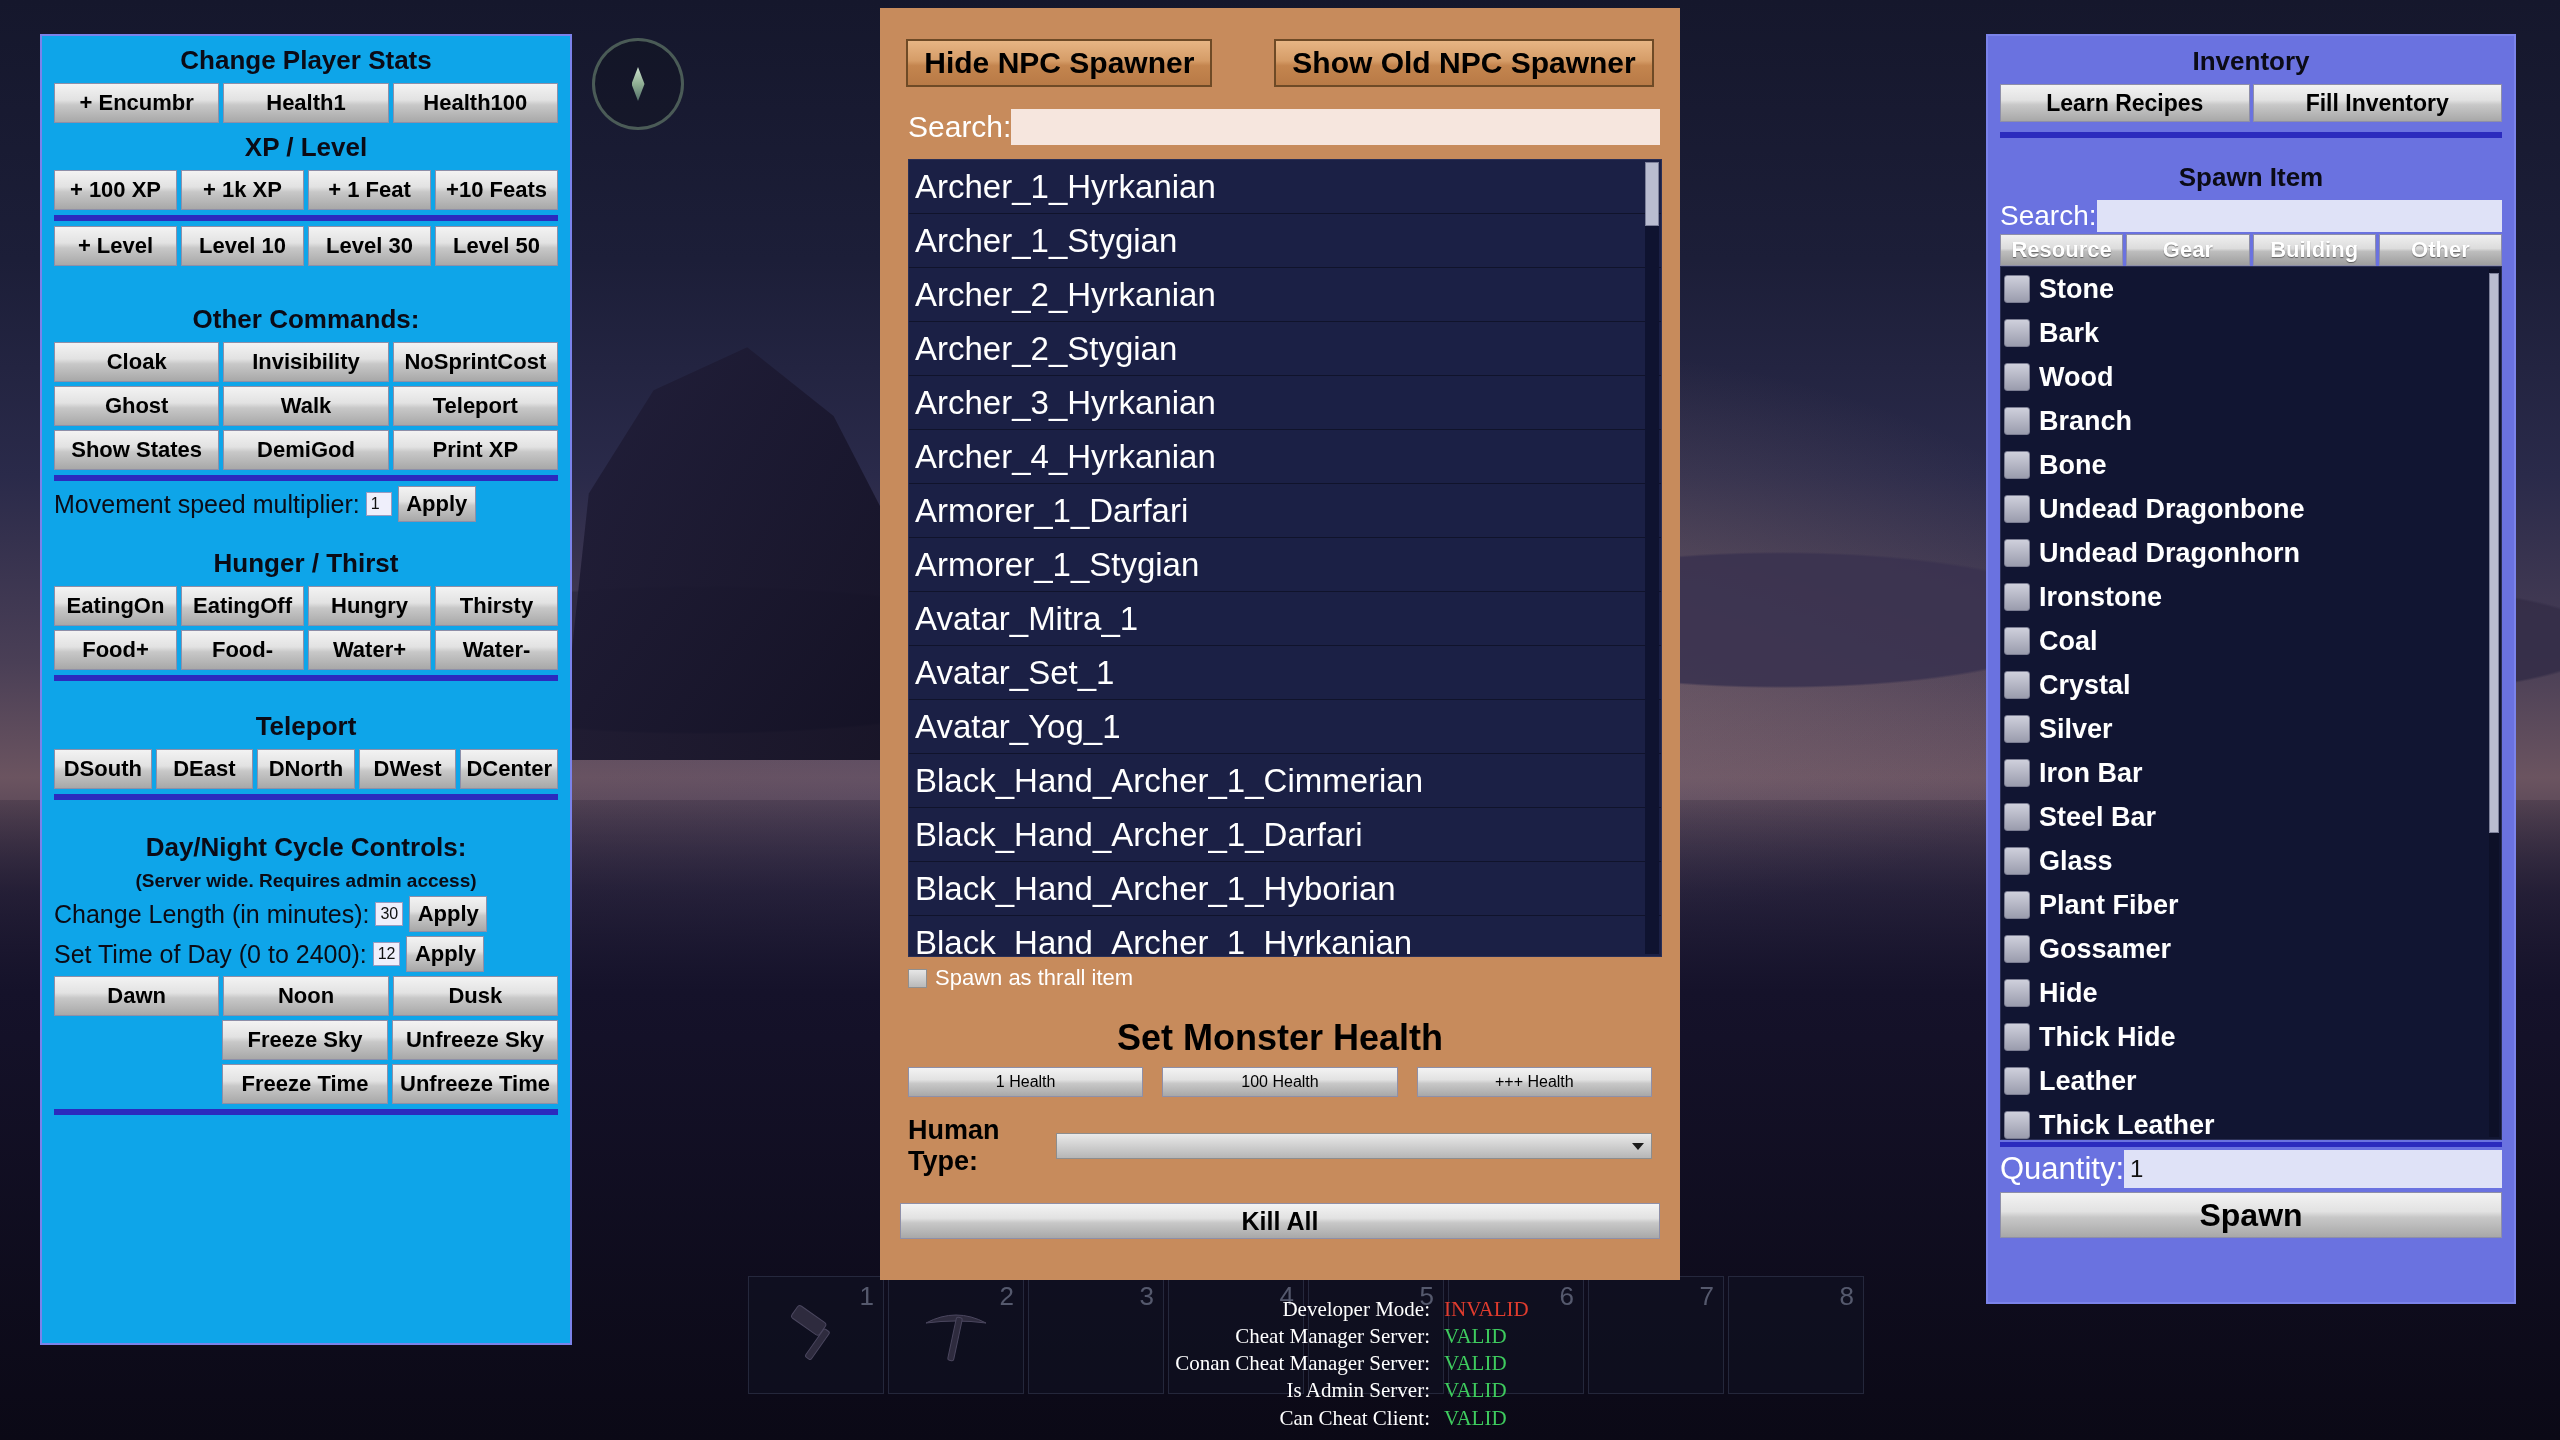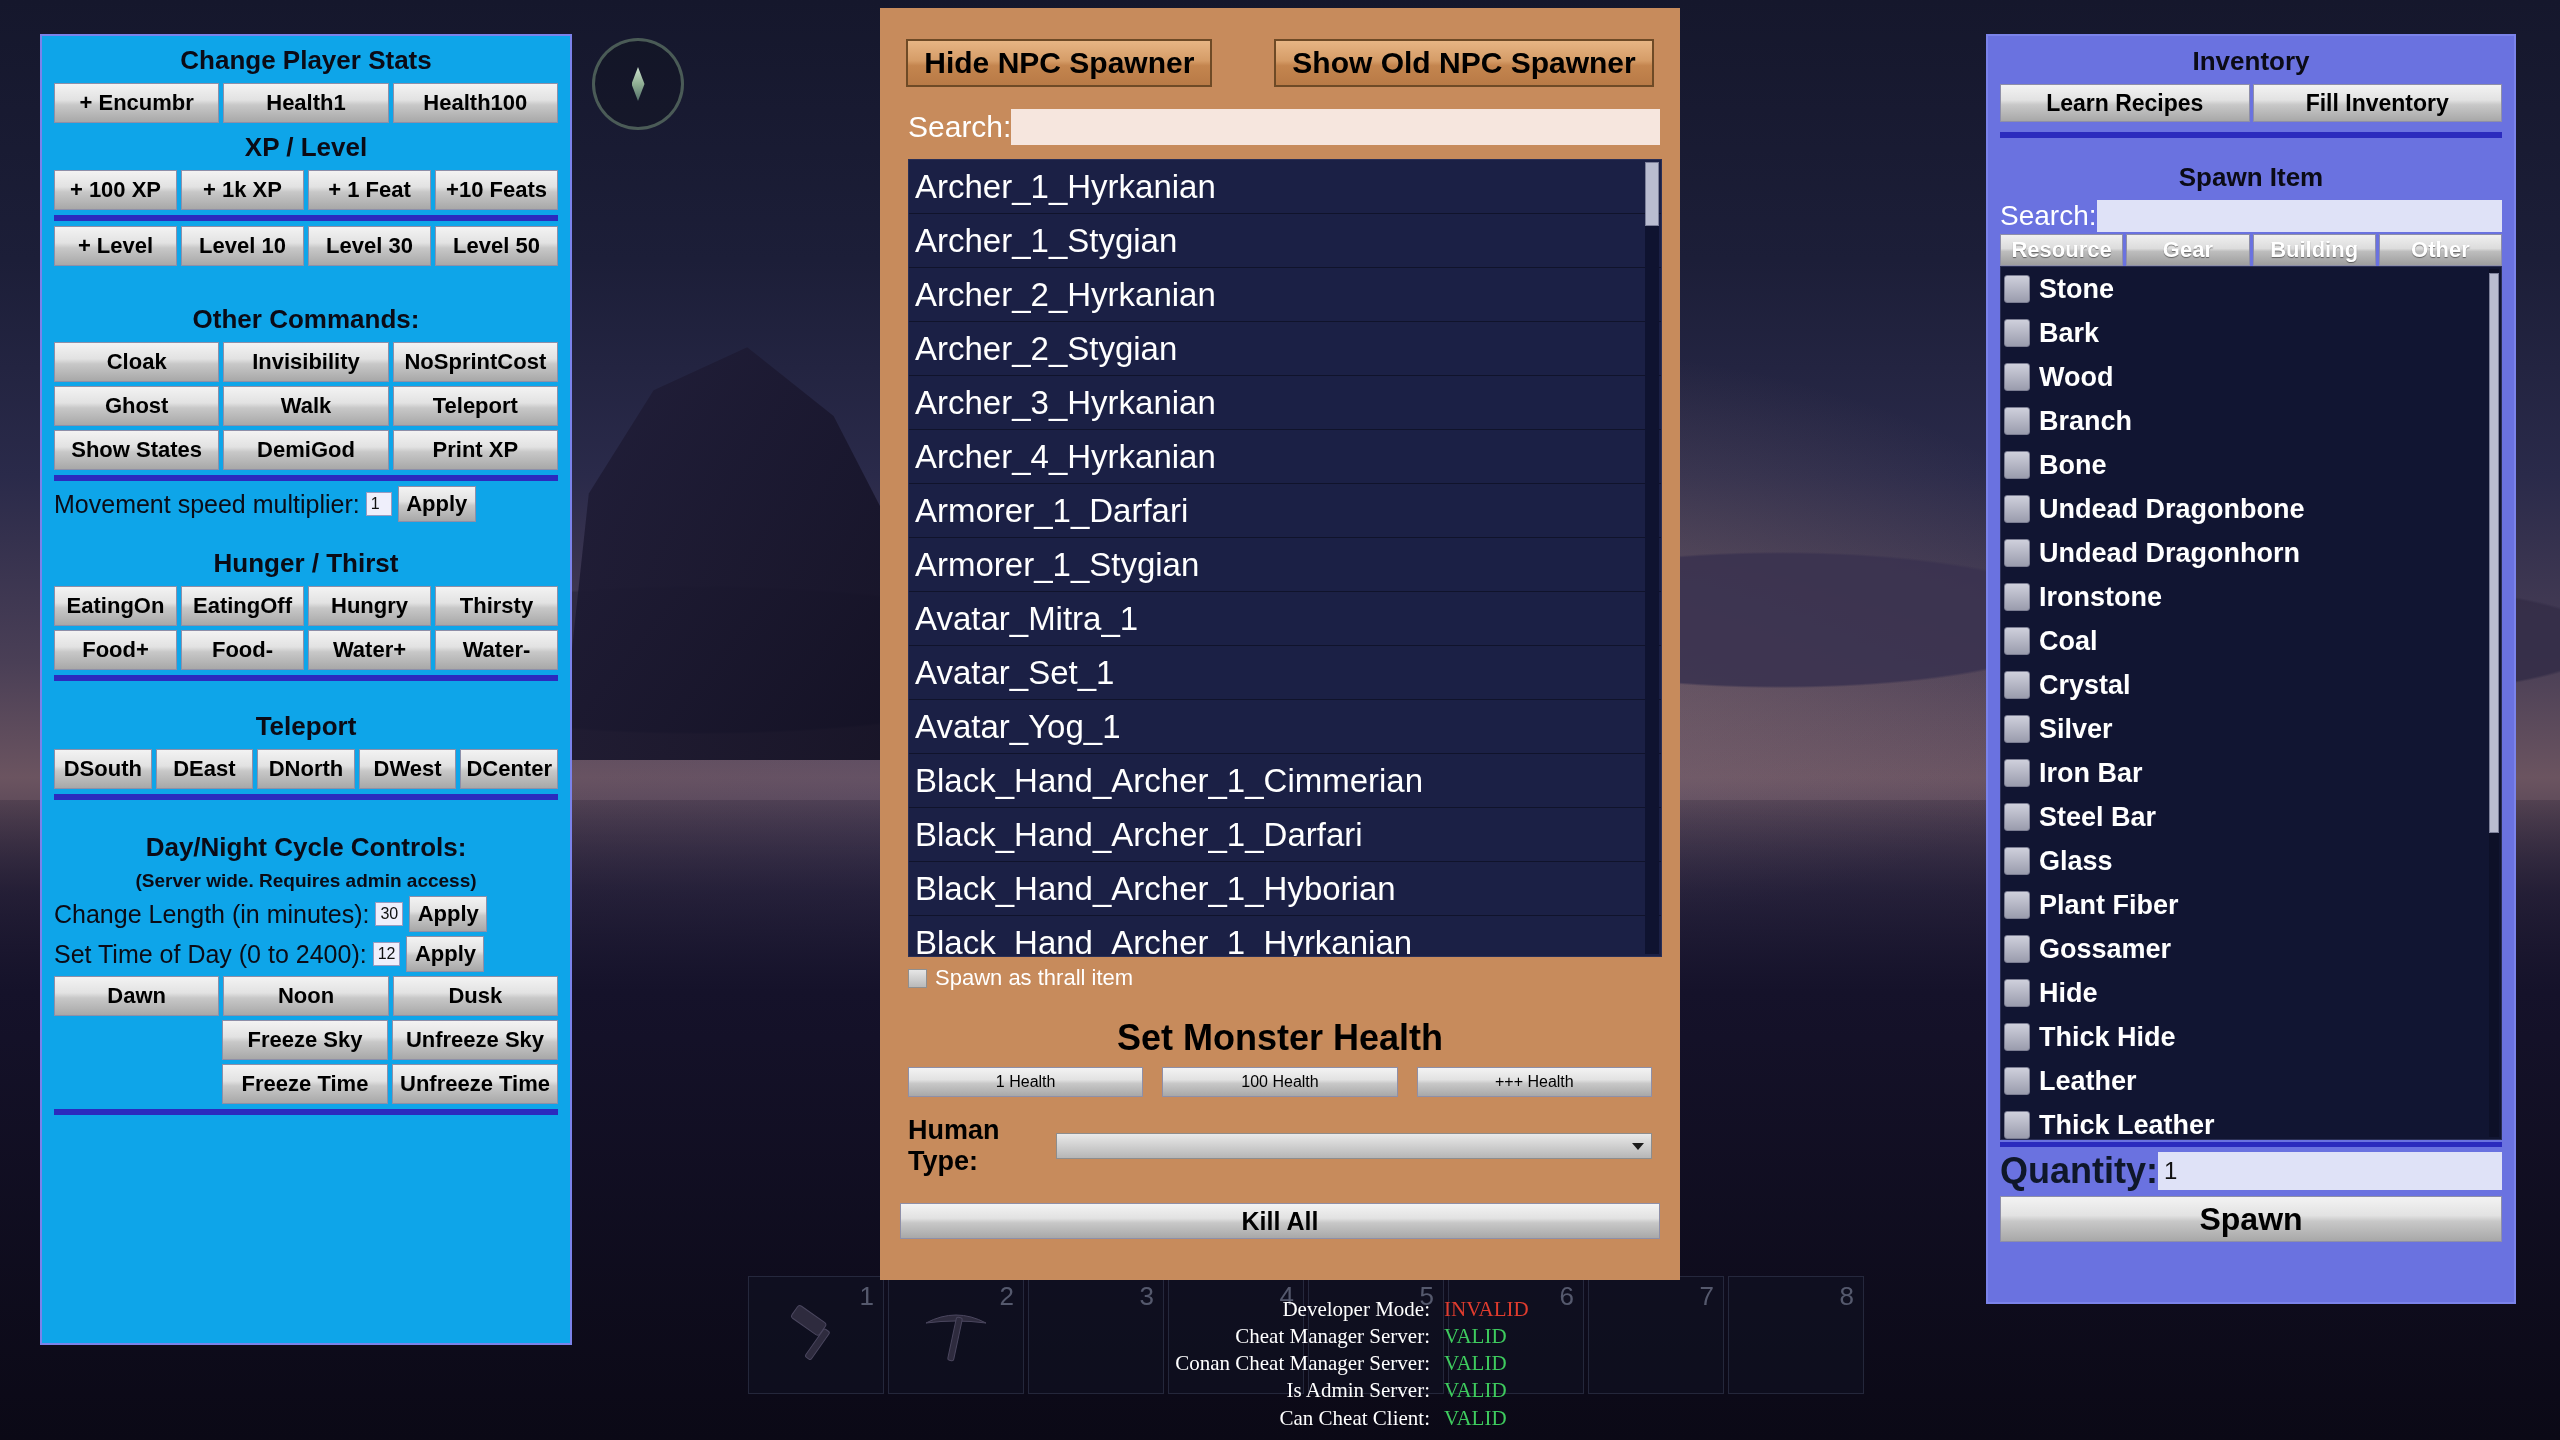--- a/index.html
+++ b/index.html
@@ -308,21 +308,21 @@
   #item-scrollbar {
     position: absolute; right: 2px; top: 2px; width: 10px; bottom: 2px;
     background: #0d1028;
   }
   #item-scrollbar .thumb {
     position: absolute; left: 0; right: 0; top: 4px; height: 560px;
     background: #b9bcd0; border: 1px solid #7d809a;
   }
   #qty-row { display: flex; align-items: center; margin-top: 3px; }
   #qty-row .lab {
-    font-size: 36px; font-weight: bold; color: #0f172a;
+    font-size: 31px; font-weight: normal; color: #ffffff;
     font-family: "Liberation Sans", sans-serif;
   }
   #qty-input {
     flex: 1; height: 38px; background: #dfe2f7; border: none;
     font-size: 24px; padding: 0 6px;
     font-family: "Liberation Sans", sans-serif; color: #111;
   }
   #spawn-btn { height: 46px; font-size: 32px; margin-top: 4px; }
 </style>
 </head>

